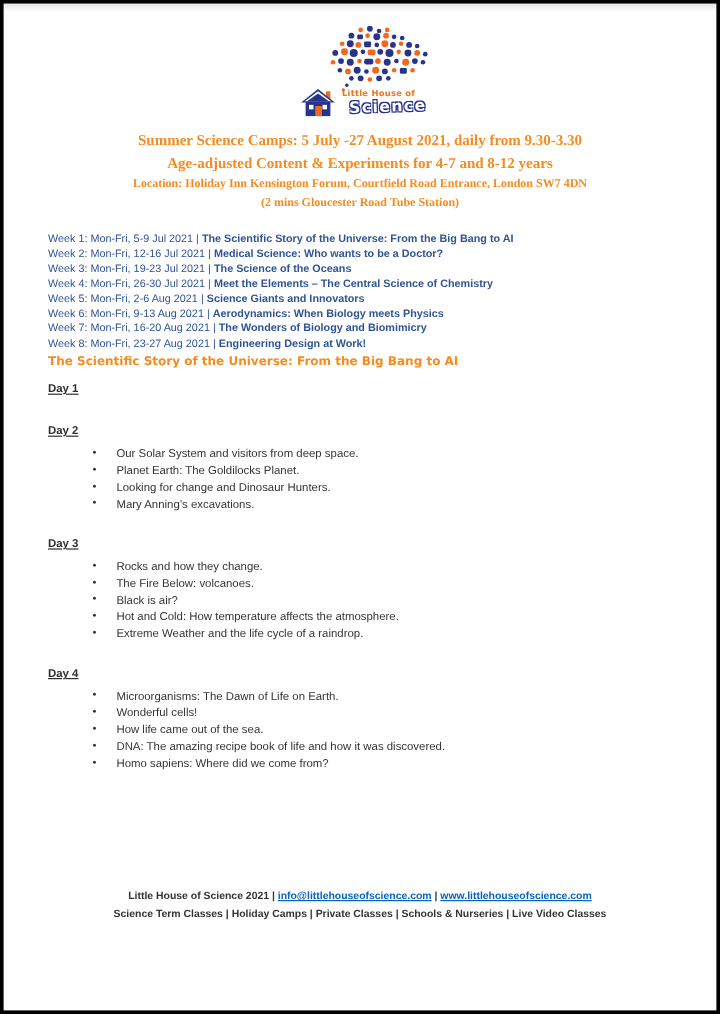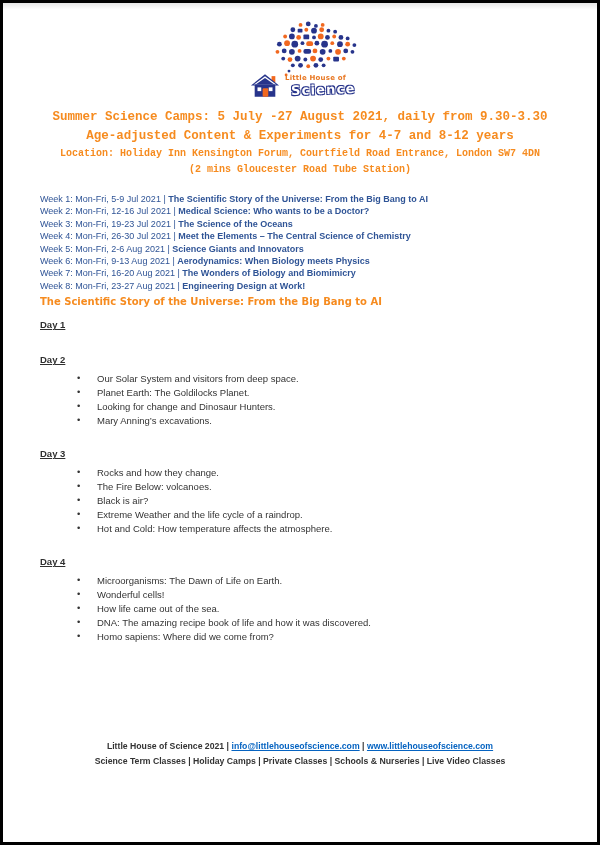--- a/index.html
+++ b/index.html
@@ -26,21 +26,21 @@
     font-family:"DejaVu Sans", sans-serif; white-space:nowrap;
   }
   .logo-line2 {
     font-size:13px; font-weight:700; color:#fff; letter-spacing:1.2px;
     font-family:"DejaVu Sans", sans-serif; white-space:nowrap;
     text-shadow:-1px -1px 0 #27348B, 1px -1px 0 #27348B, -1px 1px 0 #27348B, 1px 1px 0 #27348B;
     transform:rotate(-2deg); margin-left:6px;
   }
 
   
-  .header-block { margin-top:10px; text-align:center; font-family:Liberation Mono, monospace; color:#F68B1F; font-weight:700; }
+  .header-block { margin-top:10px; text-align:center; font-family:Liberation Serif, serif; color:#F68B1F; font-weight:700; }
   .h-line1, .h-line2 { font-size:12.5px; line-height:19px; }
   .h-line3, .h-line4 { font-size:10px;  line-height:16px; }
 
   
   .week-list { margin-top:15px; }
   .week-row { font-size:9px; line-height:12.4px; color:#2F5496; white-space:nowrap; }
   .week-row .wtitle { font-weight:700; }
 
   
   .sec-heading {
@@ -190,22 +190,22 @@
         <li>Mary Anning’s excavations.</li>
       </ul>
     </div>
 
     <div class="day">
       <span class="day-label">Day 3</span>
       <ul class="bullets">
         <li>Rocks and how they change.</li>
         <li>The Fire Below: volcanoes.</li>
         <li>Black is air?</li>
+        <li>Hot and Cold: How temperature affects the atmosphere.</li>
         <li>Extreme Weather and the life cycle of a raindrop.</li>
-        <li>Hot and Cold: How temperature affects the atmosphere.</li>
       </ul>
     </div>
 
     <div class="day">
       <span class="day-label">Day 4</span>
       <ul class="bullets">
         <li>Microorganisms: The Dawn of Life on Earth.</li>
         <li>Wonderful cells!</li>
         <li>How life came out of the sea.</li>
         <li>DNA: The amazing recipe book of life and how it was discovered.</li>

